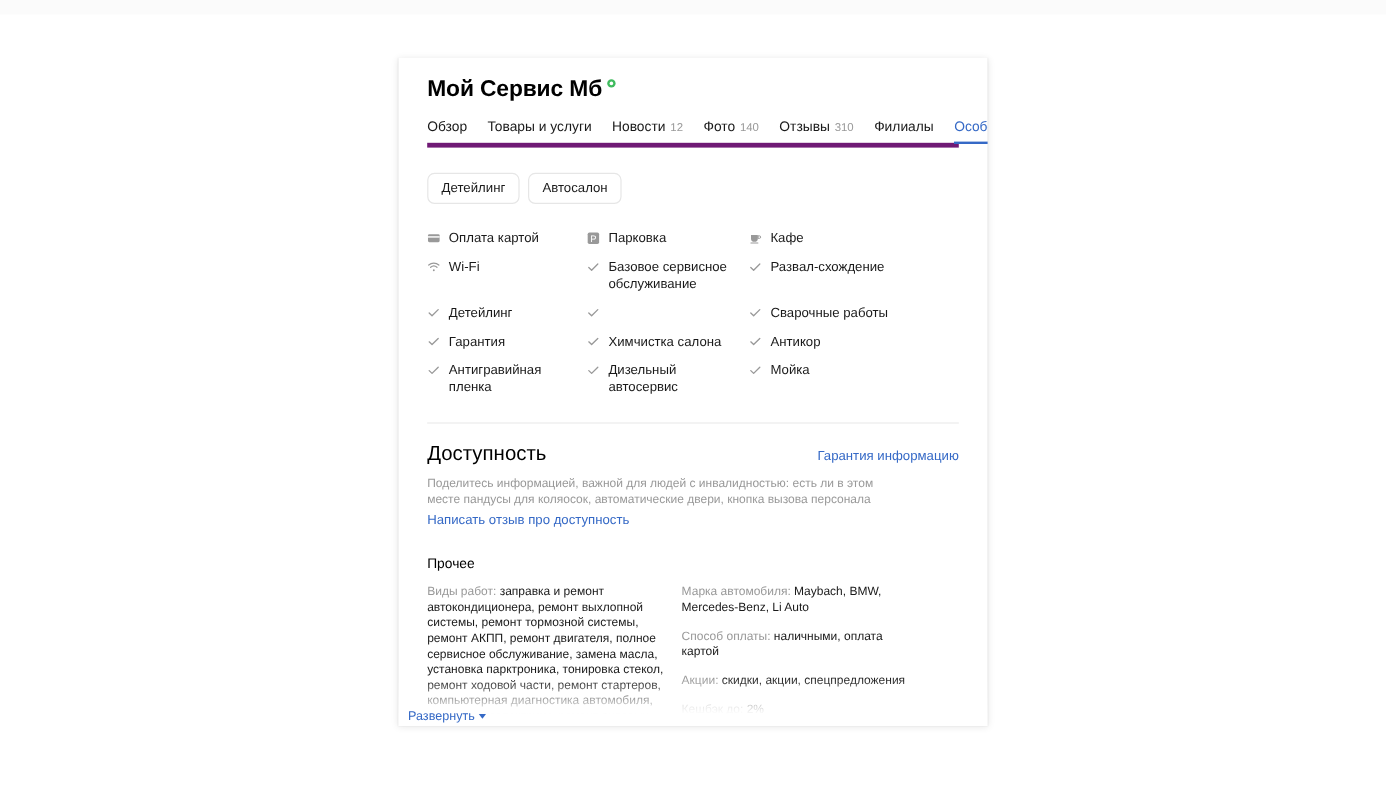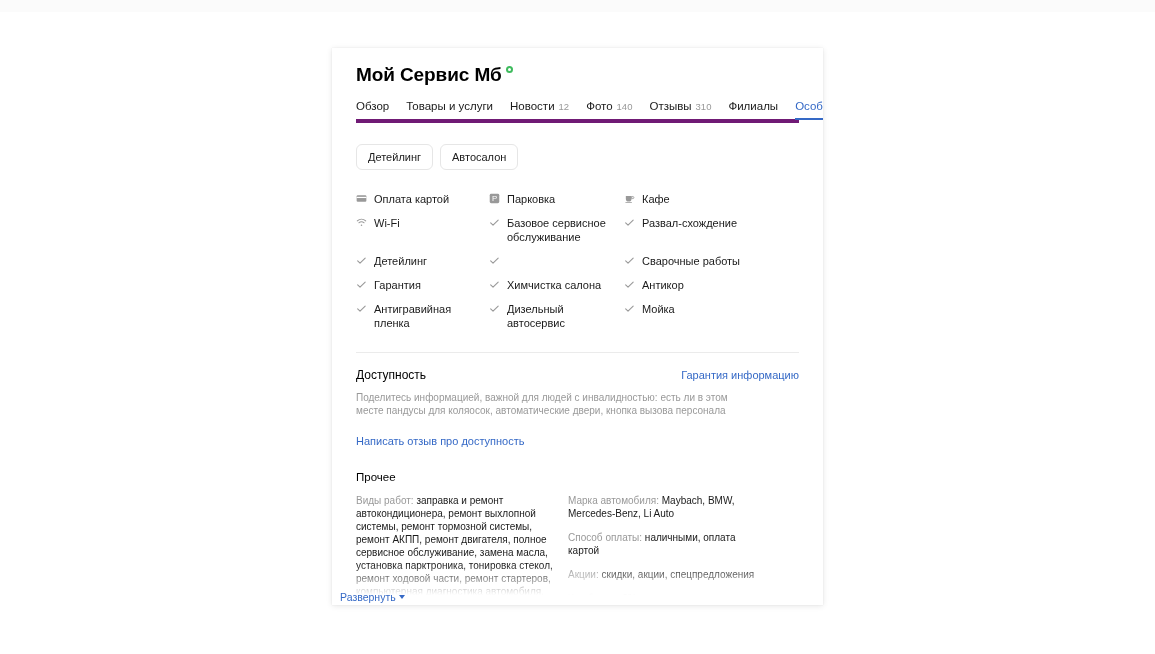--- a/index.html
+++ b/index.html
@@ -154,38 +154,38 @@
     background: #ebebeb;
     margin: 17px 0 0 0;
   }
   .section-head {
     display: flex;
     justify-content: space-between;
     align-items: baseline;
     margin-top: 15px;
   }
   .section-title {
-    font-size: 12px;
+    font-size: 17px;
     color: #000000;
     font-weight: normal;
   }
   .link {
     font-size: 11px;
     color: #3569c6;
     cursor: pointer;
   }
   .section-note {
     margin-top: 9px;
     font-size: 10px;
     line-height: 13px;
     color: #999999;
     max-width: 400px;
   }
   .review-link {
-    margin-top: 18px;
+    margin-top: 5px;
     font-size: 11px;
     color: #3569c6;
     cursor: pointer;
     display: inline-block;
   }
   .other-title {
     margin-top: 22px;
     font-size: 11.5px;
     color: #000000;
   }

